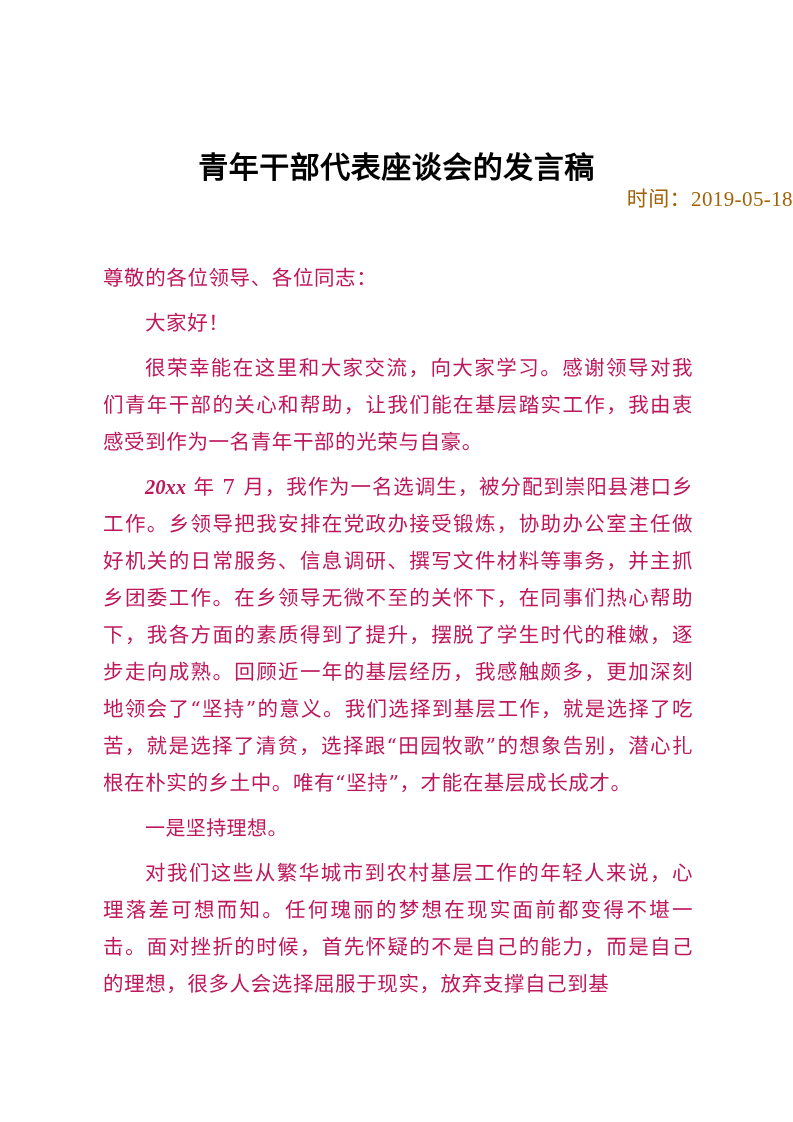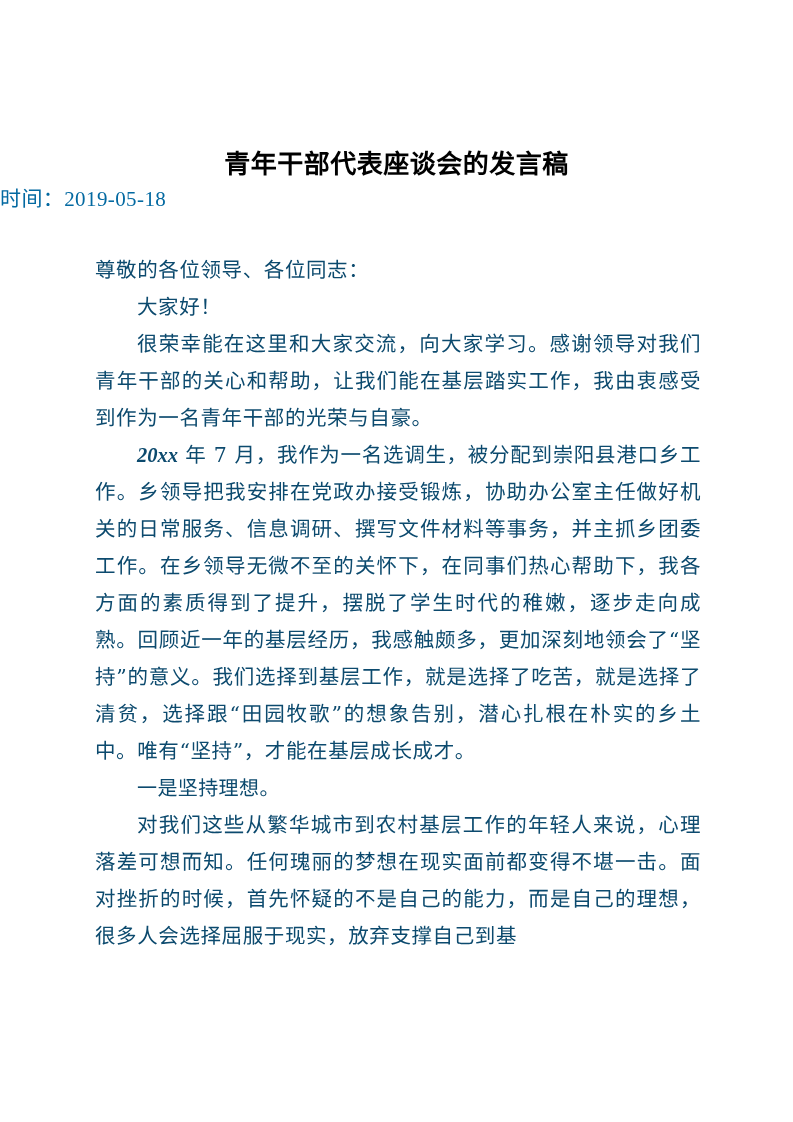--- a/index.html
+++ b/index.html
@@ -29,56 +29,56 @@
 
   
   .doc-title {
     position: absolute;
     left: 0;
     top: 128px;
     width: 793px;
     text-align: center;
     font-family: "Liberation Serif", "DejaVu Serif", serif;
     font-weight: 700;
-    font-size: 26px;
+    font-size: 30px;
     line-height: 40px;
     letter-spacing: 0.5px;
     color: #000000;
     white-space: nowrap;
   }
 
   .doc-subtitle {
     position: absolute;
     left: 0;
     top: 184px;
     width: 793px;
-    text-align: left;
+    text-align: right;
     font-family: "Liberation Serif", "DejaVu Serif", serif;
     font-weight: 400;
     font-size: 21px;
     line-height: 30px;
     letter-spacing: 0.4px;
-    color: #0369a1;
+    color: #a16207;
     white-space: nowrap;
   }
 
   
   .body-block {
     position: absolute;
     left: 95px;
     top: 252px;
     width: 606px;
   }
 
   .para {
-    margin: 0;
+    margin: 8px;
     font-family: "DejaVu Serif", "Liberation Serif", serif;
     font-size: 20.5px;
     line-height: 37px;
-    color: #0c4a6e;
+    color: #be185d;
     text-align: justify;
     text-justify: inter-character;
     letter-spacing: 0.6px;
     word-break: break-all;
     white-space: pre-wrap;
   }
 
   
   .para.indent {
     text-indent: 42px;

